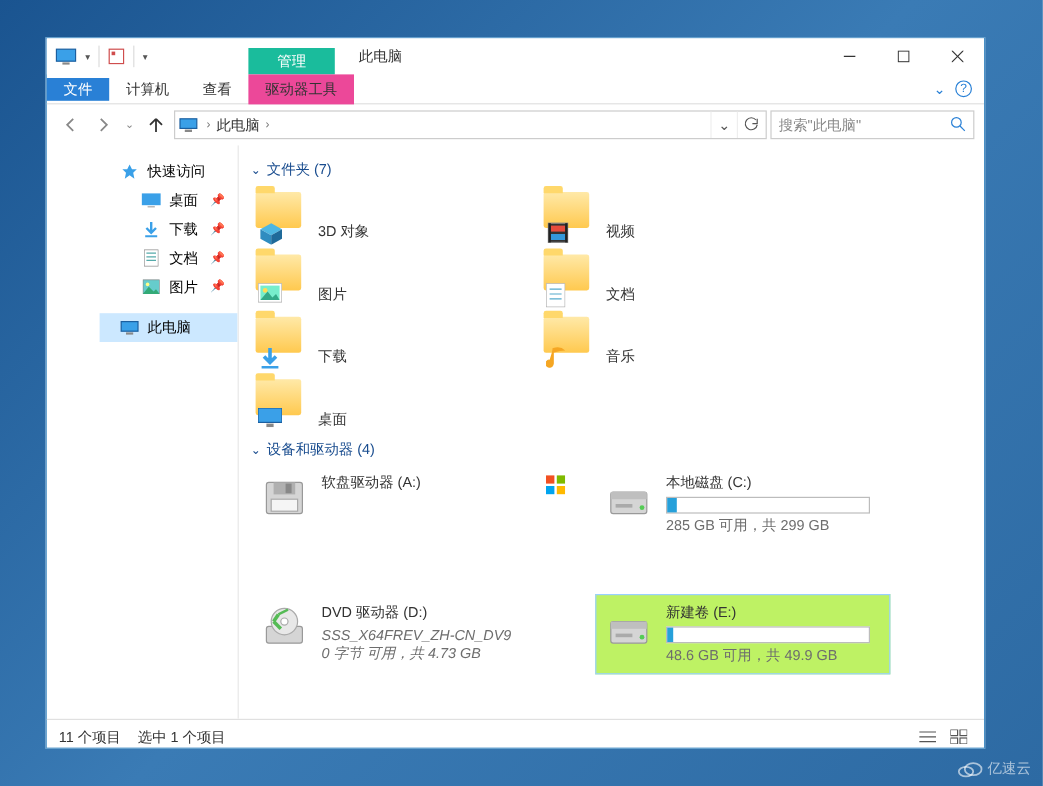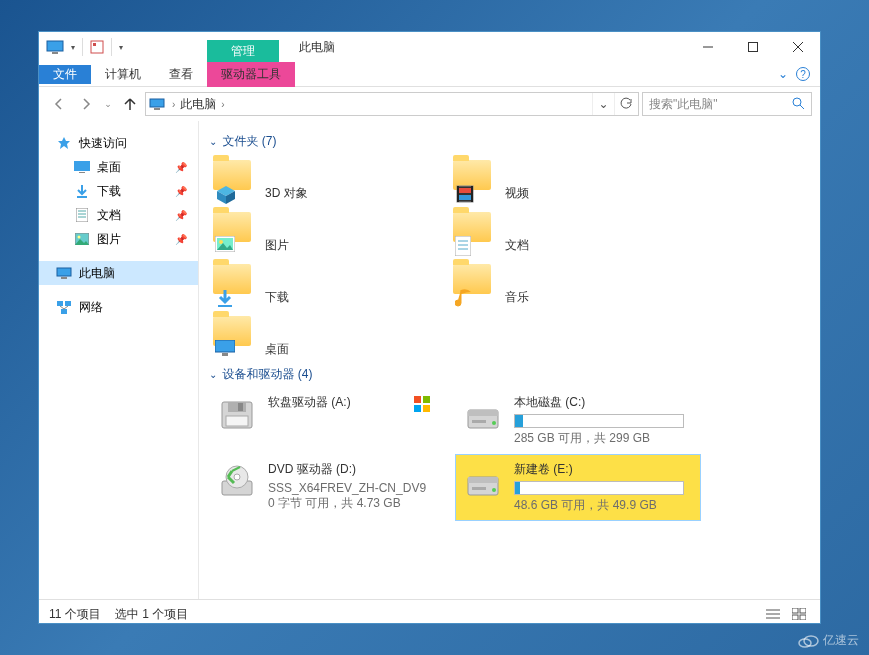--- a/index.html
+++ b/index.html
@@ -33,46 +33,46 @@
 .addr-icon { width: 18px; height: 18px; display: flex; align-items: center; justify-content: center; margin-right: 4px; }
 .addr-seg { padding: 0 3px; font-size: 12px; color: #333; }
 .addr-chev { color: #777; font-size: 10px; padding: 0 2px; }
 .addr-ctl { margin-left: auto; display: flex; }
 .addr-ctl div { width: 22px; height: 22px; display: flex; align-items: center; justify-content: center; color: #555; border-left: 1px solid #eee; cursor: pointer; }
 .search-box { width: 170px; height: 24px; border: 1px solid #ccc; display: flex; align-items: center; padding: 0 6px; color: #888; }
 .search-box span:last-child { margin-left: auto; color: #2980d6; }
 
 
 .body { flex: 1; display: flex; overflow: hidden; }
-.nav-pane { width: 160px; border-right: 1px solid #e8e8e8; padding-top: 10px; overflow-y: auto; }
+.nav-pane { width: 160px; border-right: 1px solid #e8e8e8; padding-top: 10px; overflow-y: auto; padding-left: 44px; }
 .nav-item { height: 24px; display: flex; align-items: center; padding-left: 16px; cursor: pointer; }
 .nav-item.child { padding-left: 34px; }
 .nav-item.selected { background: #cce8ff; }
 .nav-ico { width: 18px; height: 18px; display: flex; align-items: center; justify-content: center; margin-right: 6px; }
 .pin { margin-left: auto; margin-right: 10px; color: #aaa; font-size: 10px; }
 .nav-gap { height: 10px; }
 
 .content { flex: 1; overflow-y: auto; padding: 8px 0; }
 .section-hdr { display: flex; align-items: center; padding: 4px 10px; color: #1a4d8f; cursor: pointer; }
 .section-hdr .chv { margin-right: 5px; font-size: 10px; }
 .folder-grid { display: flex; flex-wrap: wrap; padding-left: 10px; }
 .folder-item { width: 240px; height: 52px; display: flex; align-items: flex-end; padding: 4px; cursor: pointer; }
 .folder-ico { width: 42px; height: 42px; margin-right: 10px; position: relative; }
 .folder-label { color: #333; }
 
-.drive-grid { display: flex; flex-wrap: wrap; padding-left: 10px; }
+.drive-grid { display: flex; flex-wrap: wrap; padding-left: 10px; gap: 41px; }
 .drive-item { width: 246px; min-height: 56px; display: flex; padding: 6px; cursor: pointer; border: 1px solid transparent; }
-.drive-item.selected { background: #fde047; border-color: #99d1ff; }
+.drive-item.selected { background: #bef264; border-color: #99d1ff; }
 .drive-ico { width: 42px; height: 42px; margin-right: 10px; display: flex; align-items: center; justify-content: center; }
 .drive-info { flex: 1; }
 .drive-name { color: #333; margin-bottom: 3px; }
 .drive-bar { width: 170px; height: 14px; border: 1px solid #bcbcbc; background: #fff; margin-bottom: 2px; position: relative; }
 .drive-fill { height: 100%; background: #26a0da; }
 .drive-stats { color: #6d6d6d; font-size: 12px; }
-.drive-sub { color: #6d6d6d; font-size: 12px; }
+.drive-sub { color: #6d6d6d; font-size: 12px; font-style: italic; }
 
 
 .statusbar { height: 24px; border-top: 1px solid #e0e0e0; display: flex; align-items: flex-end; padding: 0 10px; gap: 14px; color: #333; }
 .statusbar .right { margin-left: auto; display: flex; gap: 4px; }
 .view-btn { width: 22px; height: 18px; display: flex; align-items: center; justify-content: center; color: #555; cursor: pointer; }
 
 
 .ico-folder { width: 38px; height: 30px; background: linear-gradient(#ffe9a8, #ffc94f); border-radius: 2px; position: relative; }
 .ico-folder::before { content: ""; position: absolute; top: -5px; left: 0; width: 16px; height: 6px; background: #ffd86b; border-radius: 2px 2px 0 0; }
 .ico-overlay { position: absolute; bottom: -2px; left: 2px; width: 22px; height: 20px; }
@@ -242,32 +242,20 @@
       <div class="nav-item selected">
         <div class="nav-ico">
             <svg width="16" height="12">
               <rect x="1" y="1" width="14" height="8" fill="#3aa0e8" stroke="#1b5fa0"></rect>
               <rect x="5" y="10" width="6" height="2" fill="#888"></rect>
             </svg>
           </div>
         <span>此电脑</span>
       </div>
       <div class="nav-gap"></div>
-      <div class="nav-item">
-        <div class="nav-ico">
-            <svg width="16" height="14">
-              <rect x="1" y="1" width="6" height="5" fill="#3aa0e8"></rect>
-              <rect x="9" y="1" width="6" height="5" fill="#3aa0e8"></rect>
-              <rect x="5" y="9" width="6" height="5" fill="#3aa0e8"></rect>
-              <line x1="4" y1="6" x2="8" y2="9" stroke="#888"></line>
-              <line x1="12" y1="6" x2="8" y2="9" stroke="#888"></line>
-            </svg>
-          </div>
-        <span>网络</span>
-      </div>
     </div>
 
     <div class="content">
       <div class="section-hdr">
         <span class="chv">⌄</span>
         <span>文件夹 (7)</span>
       </div>
       <div class="folder-grid" id="folder-grid">
           <div class="folder-item">
             <div class="folder-ico">

